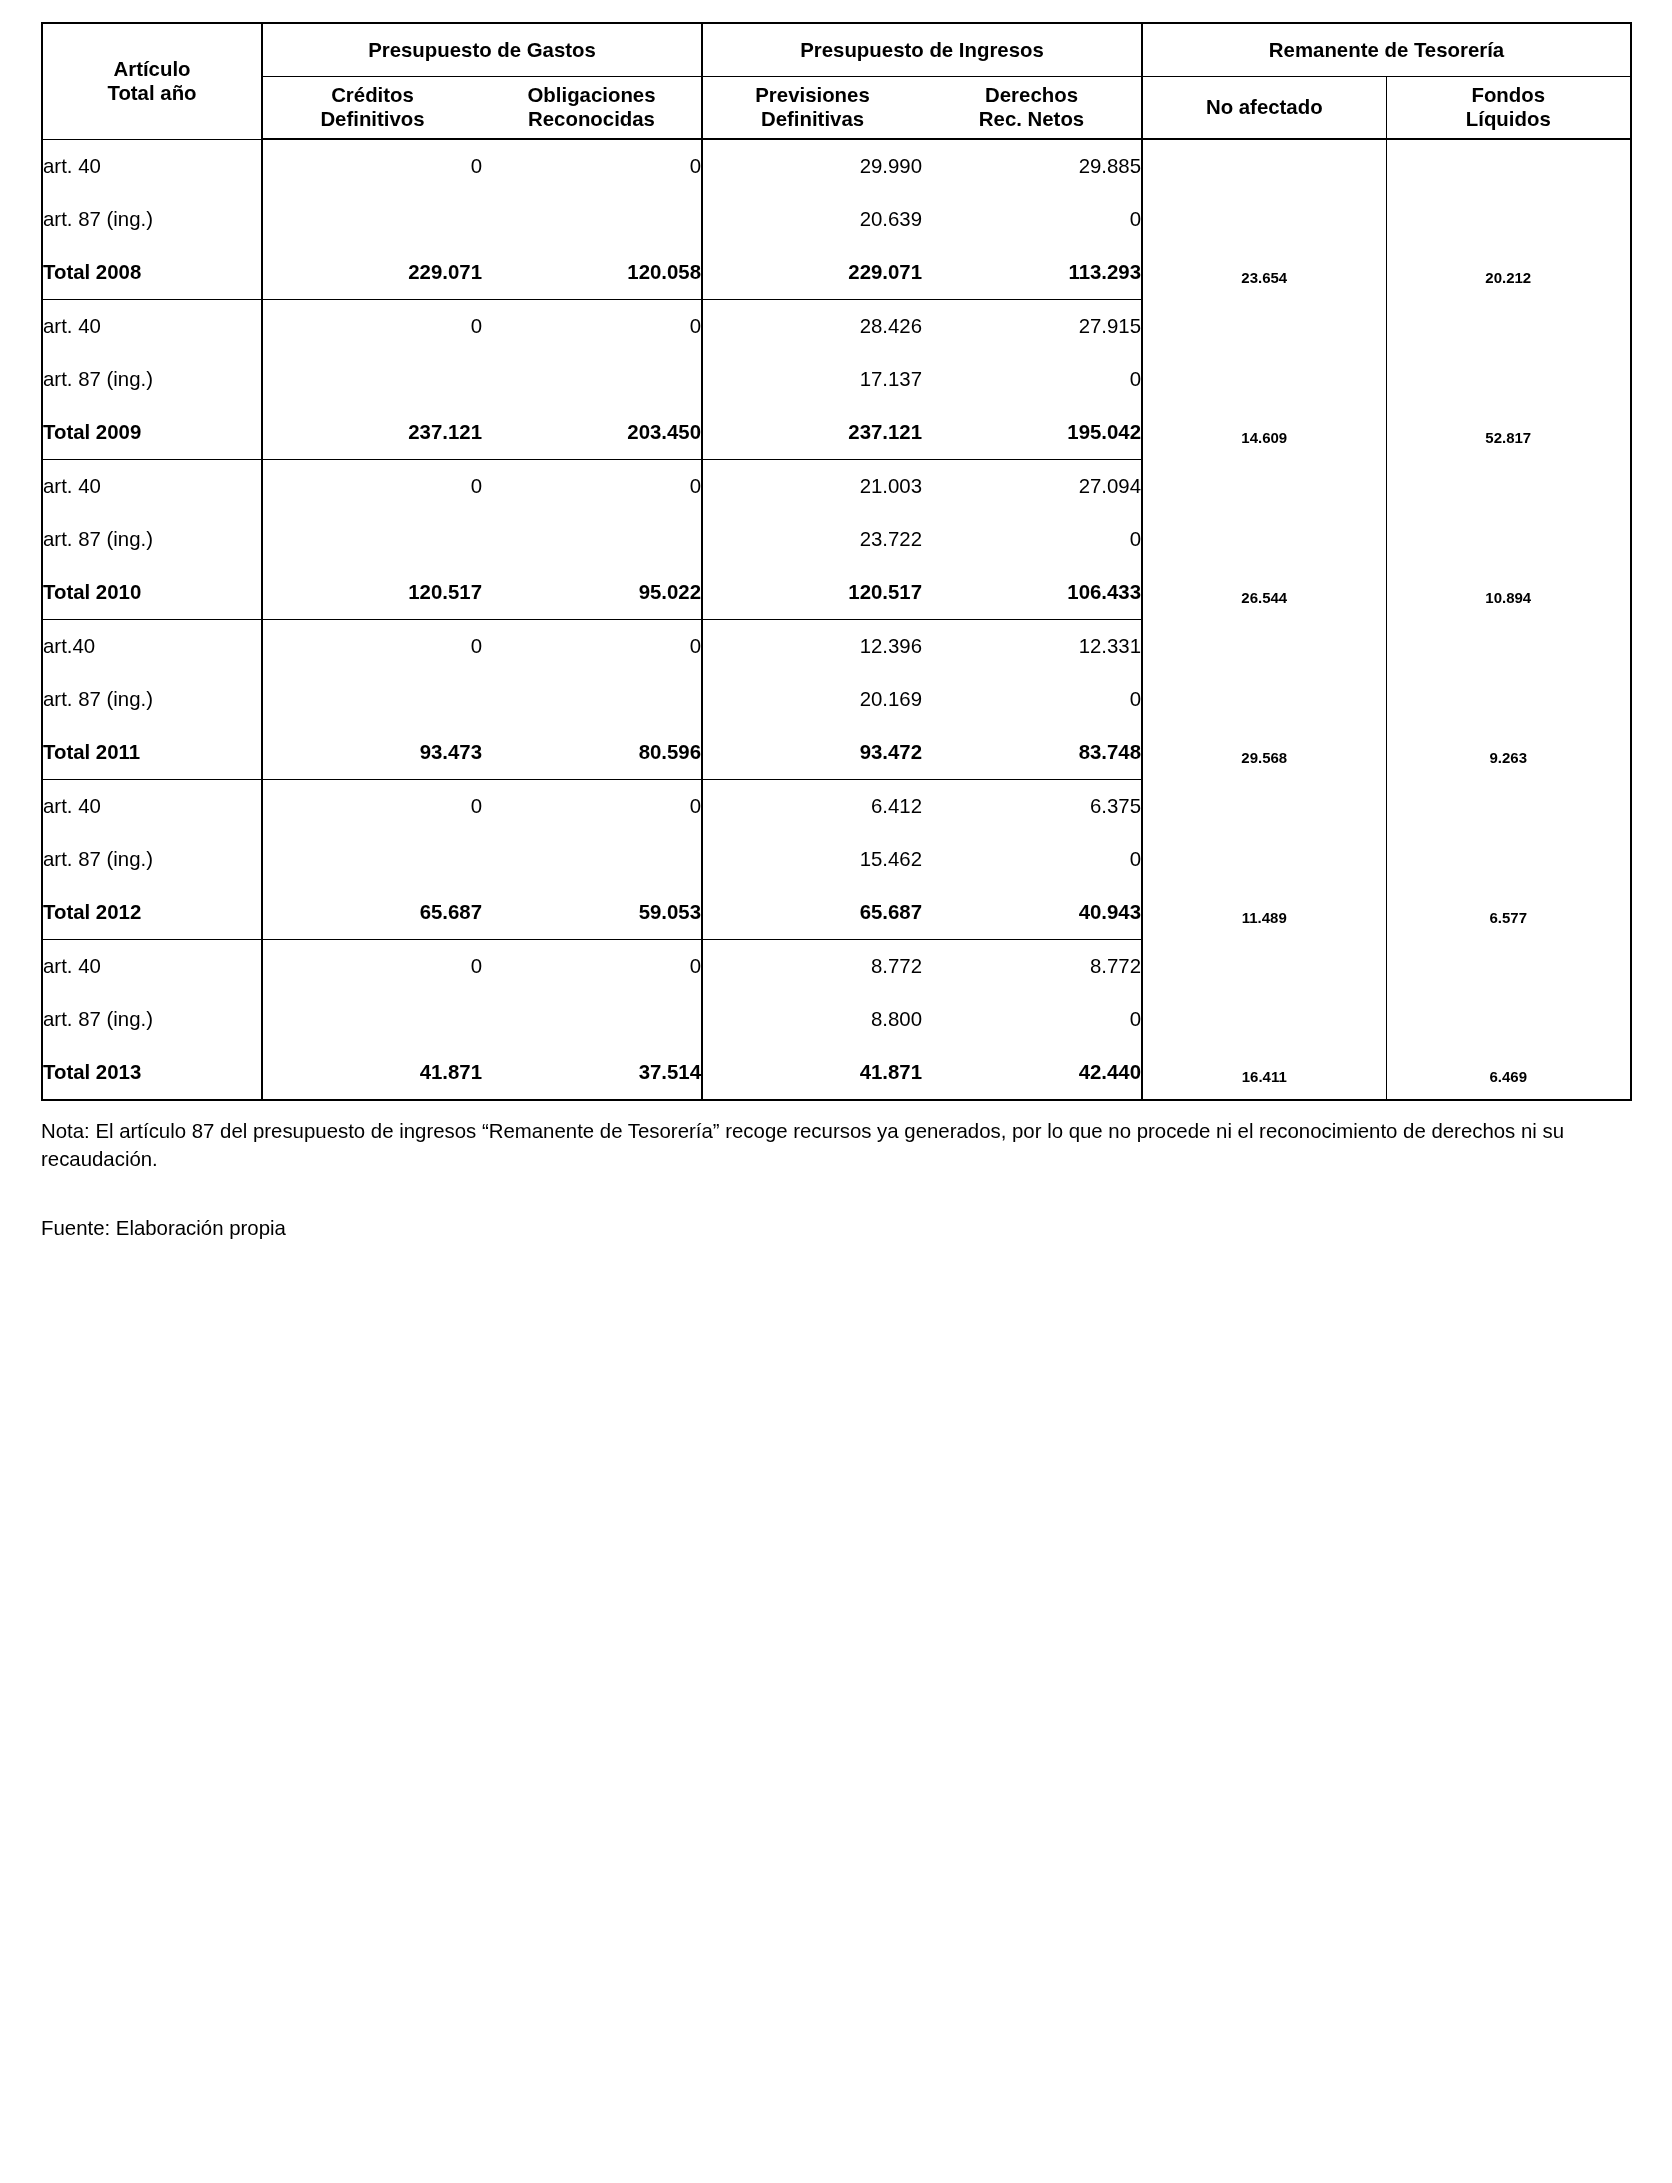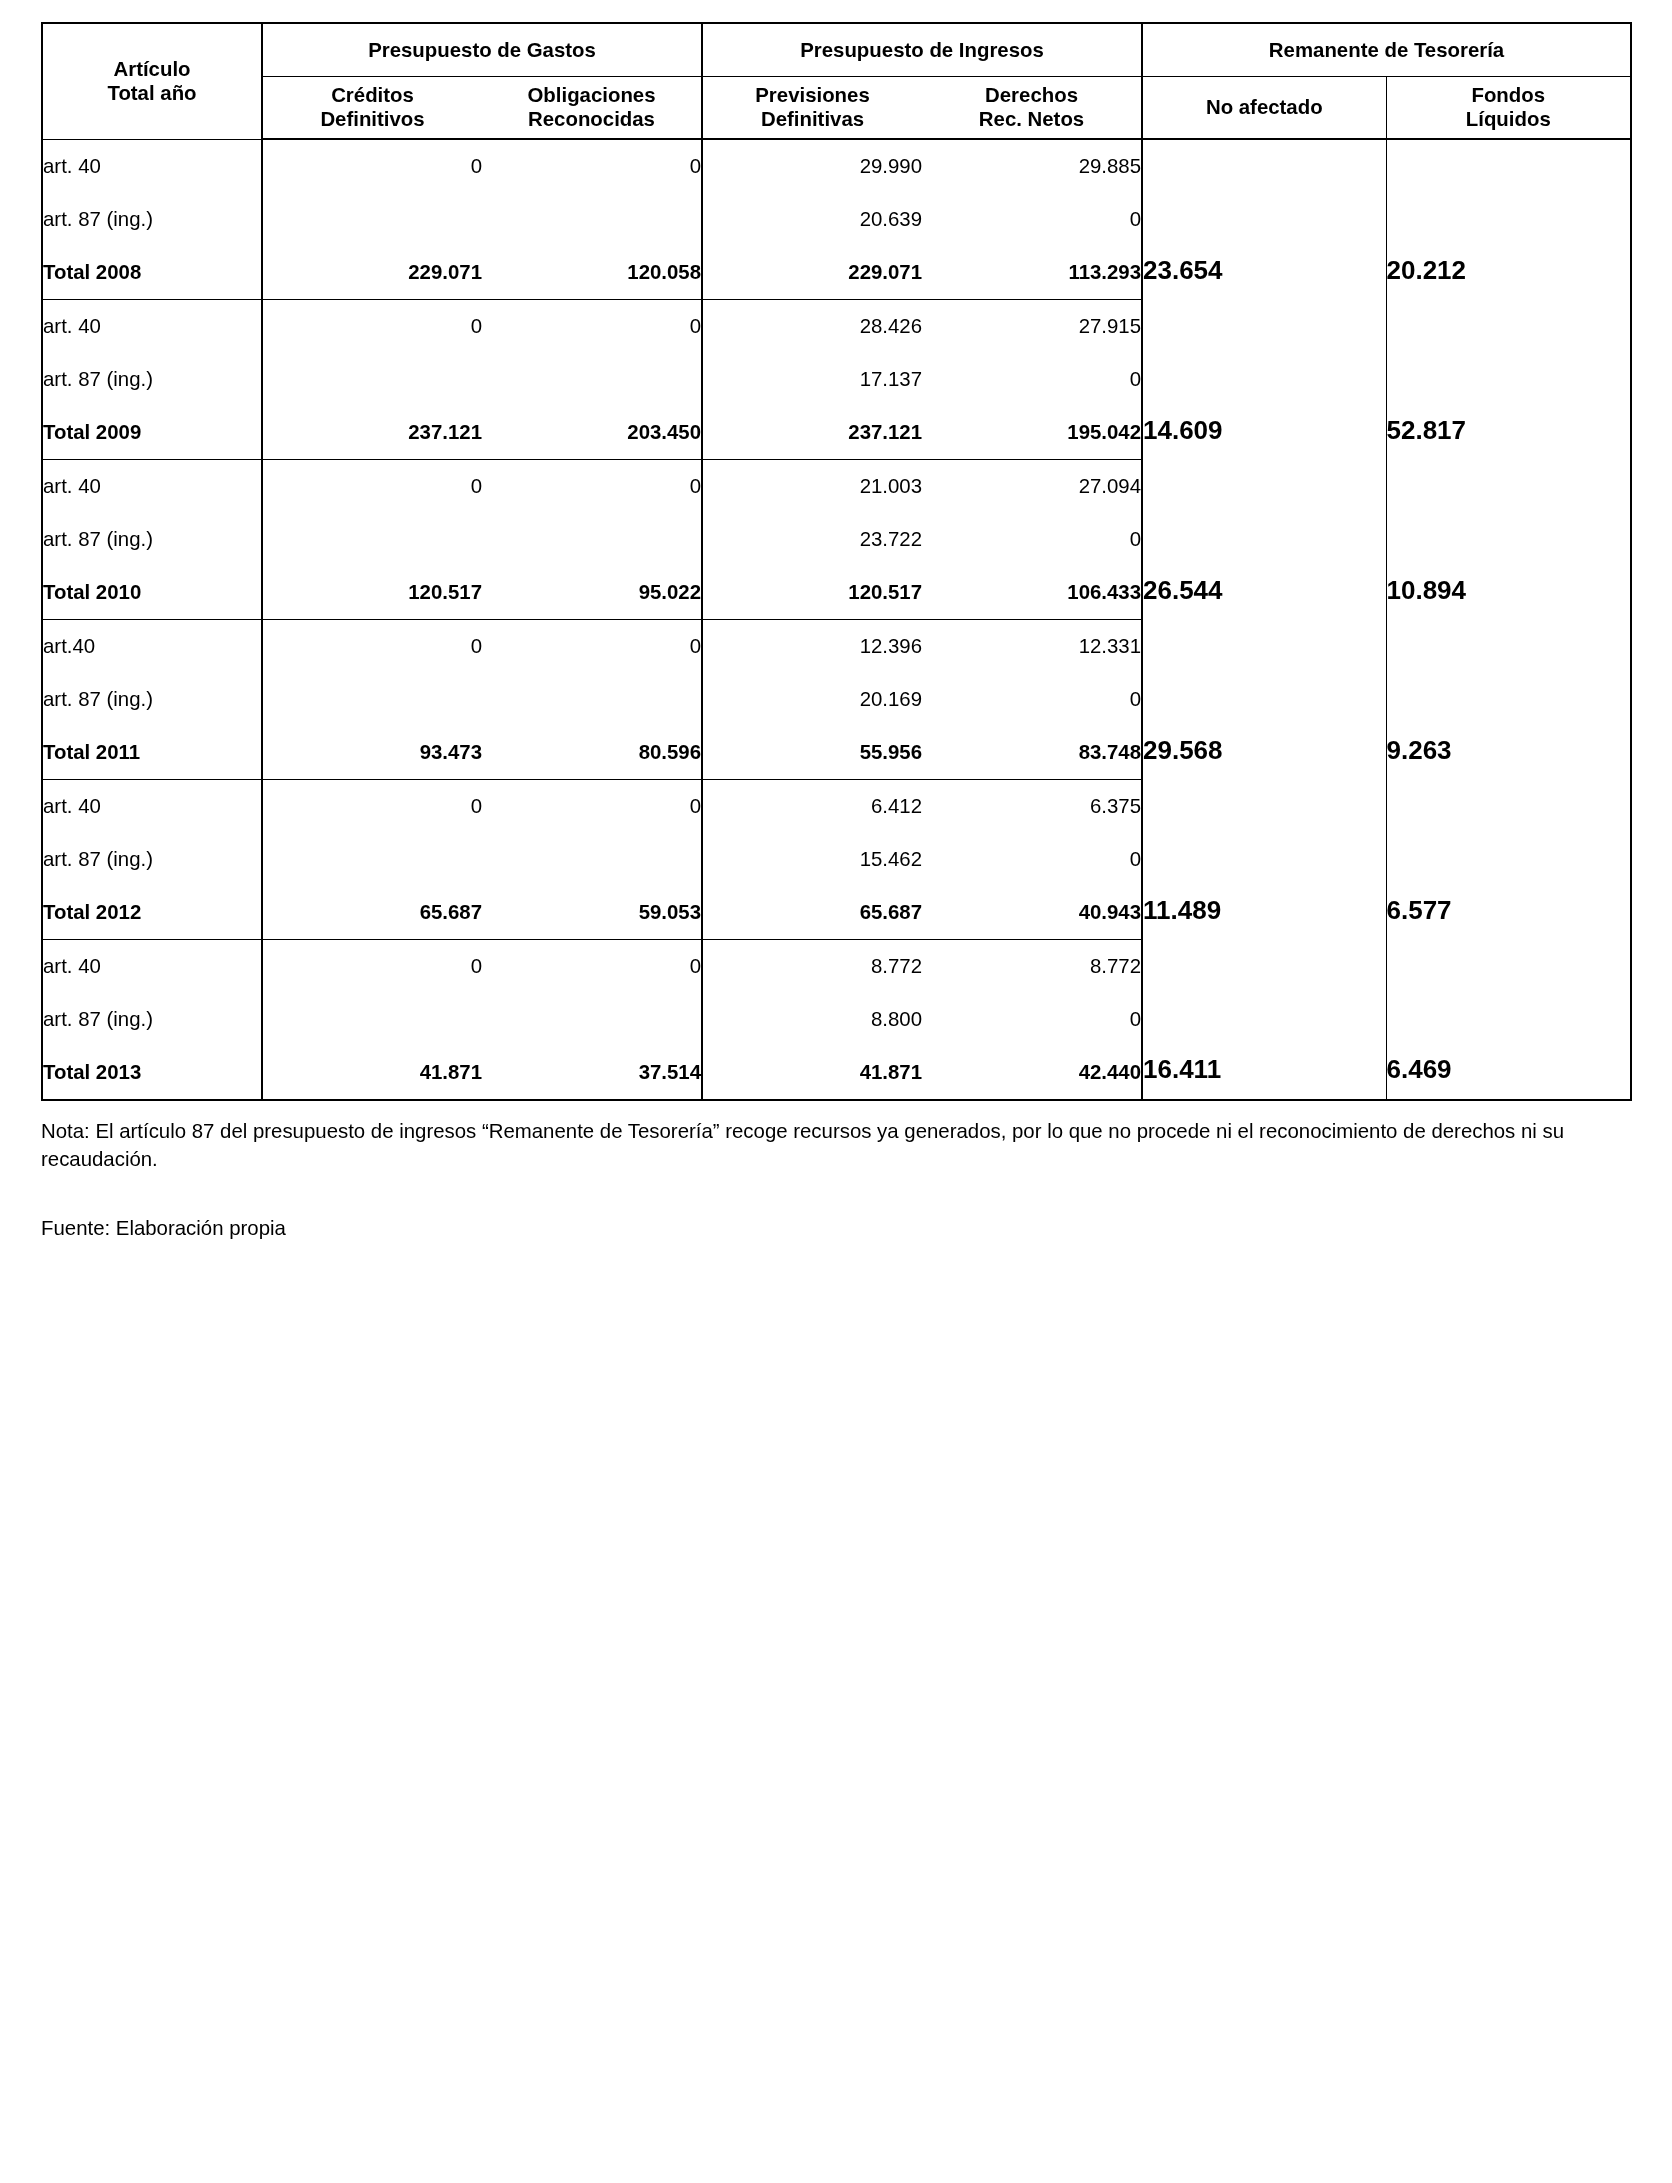--- a/index.html
+++ b/index.html
@@ -102,24 +102,24 @@
     height: 53px;
   }
   tr.total td {
     font-weight: bold;
   }
   tr.total td.label { font-weight: bold; }
   tr.group-end td {
     border-bottom: 1.6px solid #000;
   }
   td.rem {
-    text-align: left;
+    text-align: center;
     padding-right: 14px;
     font-weight: bold;
-    font-size: 26px;
+    font-size: 15px;
   }
   .notes {
     width: 1590px;
     margin: 17.3px auto 0 auto;
     font-size: 20.4px;
     line-height: 1.35;
   }
   .fuente {
     width: 1590px;
     margin: 44px auto 16px auto;
@@ -261,21 +261,21 @@
           <td class="label">art. 87 (ing.)</td>
           <td class="num"></td>
           <td class="num sep-right-thick"></td>
           <td class="num">20.169</td>
           <td class="num sep-right-thick">0</td>
         </tr>
         <tr class="total group-end">
           <td class="label">Total 2011</td>
           <td class="num">93.473</td>
           <td class="num sep-right-thick">80.596</td>
-          <td class="num">55.956</td>
+          <td class="num">93.472</td>
           <td class="num sep-right-thick">83.748</td>
         </tr>
         <tr>
           <td class="label">art. 40</td>
           <td class="num">0</td>
           <td class="num sep-right-thick">0</td>
           <td class="num">6.412</td>
           <td class="num sep-right-thick">6.375</td>
           <td class="rem sep-right-thin" rowspan="3" style="vertical-align: bottom; padding-bottom: 14px;">11.489</td>
           <td class="rem" rowspan="3" style="vertical-align: bottom; padding-bottom: 14px;">6.577</td>

